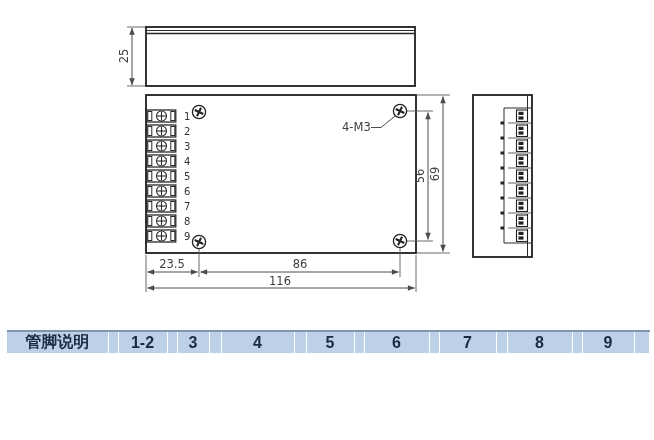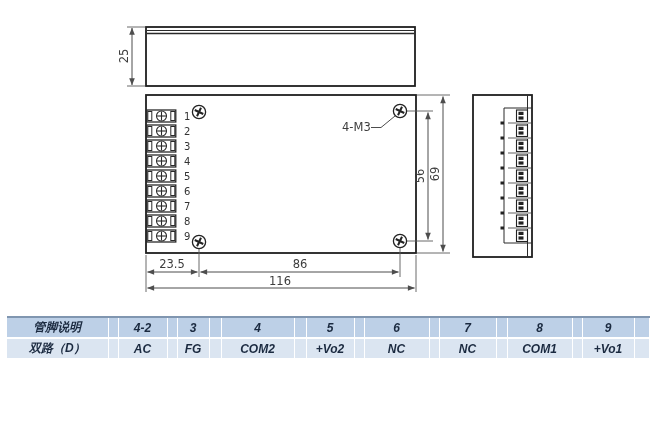--- a/index.html
+++ b/index.html
@@ -6,22 +6,22 @@
   .canvas{position:relative;width:654px;height:440px;background:#ffffff;overflow:hidden;
           font-family:"Liberation Sans", sans-serif;}
   .drawing{position:absolute;left:0;top:0;}
   .dim-line{stroke:#4d4d4d;stroke-width:1;fill:none;}
   .ext-line{stroke:#5a5a5a;stroke-width:0.9;fill:none;}
   .dim-text{font-family:"DejaVu Sans", sans-serif;font-size:11.5px;fill:#3d3d3d;}
   .num-text{font-family:"DejaVu Sans", sans-serif;font-size:10px;fill:#333;}
   .outline{stroke:#1f1f1f;stroke-width:1.8;fill:#fff;}
   .thin{stroke:#2a2a2a;stroke-width:1;fill:none;}
 
-  table.pins{position:absolute;left:7px;top:316px;width:642px;border-collapse:collapse;
-             table-layout:fixed;font-size:12px;font-weight:bold;color:#1b2a40;font-style:italic;}
+  table.pins{position:absolute;left:7px;top:330px;width:642px;border-collapse:collapse;
+             table-layout:fixed;font-size:16px;font-weight:bold;color:#1b2a40;}
   table.pins td, table.pins th{padding:0;height:19px;text-align:center;vertical-align:middle;
              background:#dbe5f1;border-bottom:2px solid #ffffff;font-weight:bold;white-space:nowrap;}
   table.pins tr.hdr th{background:#bdd0e7;border-top:2px solid #8096b0;}
   table.pins tr.last td{border-bottom:2px solid #8096b0;}
   table.pins .sp{border-left:1px solid #ffffff;border-right:1px solid #ffffff;}
 </style>
 </head>
 <body>
 
 <div class="canvas">
@@ -252,53 +252,33 @@
         <col style="width:11px">
         <col style="width:65px">
         <col style="width:10px">
         <col style="width:52px">
         <col style="width:15px">
       </colgroup>
     <tbody id="pin-body">
         <tr class="hdr ">
           <th>管脚说明</th>
           <th class="sp"></th>
-          <th>4-2</th>
+          <th>1-2</th>
           <th class="sp"></th>
           <th>3</th>
           <th class="sp"></th>
           <th>4</th>
           <th class="sp"></th>
           <th>5</th>
           <th class="sp"></th>
           <th>6</th>
           <th class="sp"></th>
           <th>7</th>
           <th class="sp"></th>
           <th>8</th>
           <th class="sp"></th>
           <th>9</th>
           <th class="sp"></th>
-        </tr>
-        <tr class=" ">
-          <td>双路（D）</td>
-          <td class="sp"></td>
-          <td>AC</td>
-          <td class="sp"></td>
-          <td>FG</td>
-          <td class="sp"></td>
-          <td>COM2</td>
-          <td class="sp"></td>
-          <td>+Vo2</td>
-          <td class="sp"></td>
-          <td>NC</td>
-          <td class="sp"></td>
-          <td>NC</td>
-          <td class="sp"></td>
-          <td>COM1</td>
-          <td class="sp"></td>
-          <td>+Vo1</td>
-          <td class="sp"></td>
         </tr>
       </tbody>
   </table>
 
 </div>
 
 </body></html>

